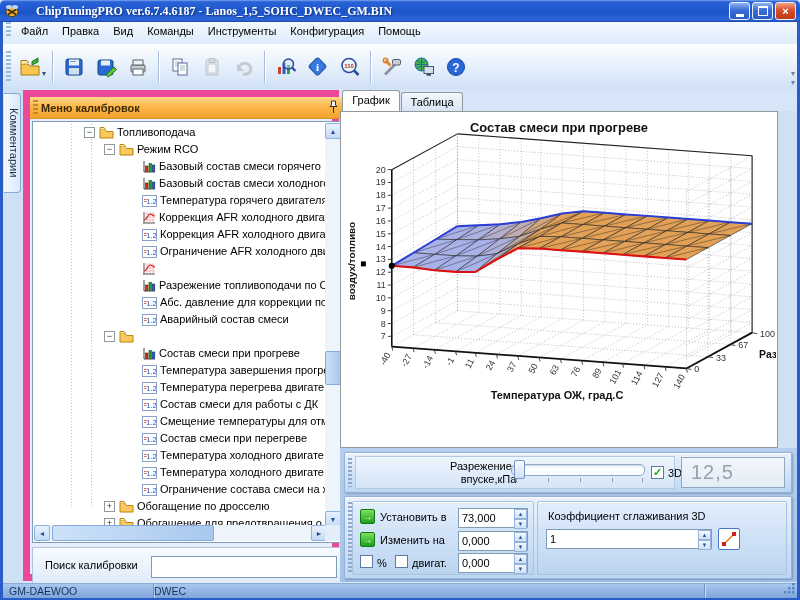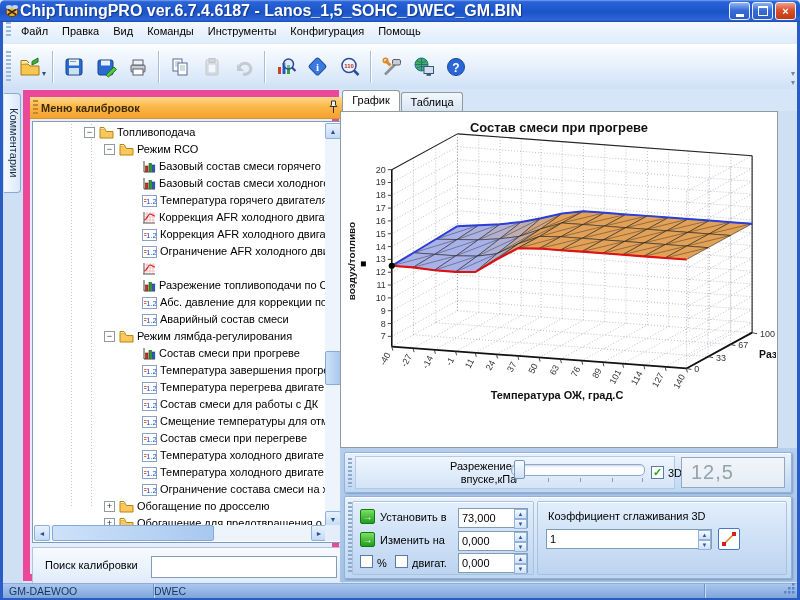--- a/index.html
+++ b/index.html
@@ -3,22 +3,22 @@
 <meta charset="utf-8">
 <style>
   html,body{margin:0;padding:0;background:#3a6ea5;}
   #stage{position:relative;width:800px;height:600px;overflow:hidden;
          font-family:"Liberation Sans",sans-serif;font-size:11px;color:#000;
          background:#d6e6f8;user-select:none;}
   
   #titlebar{position:absolute;left:0;top:0;width:800px;height:22px;
     background:linear-gradient(180deg,#7ba7ef 0%,#2a63d8 8%,#1b54c8 55%,#2e66d8 90%,#1a4ab0 100%);
     border-radius:5px 5px 0 0;display:flex;align-items:center;padding:0 4px;box-sizing:border-box;}
-  #title-text{color:#fff;font-weight:bold;font-size:16px;text-shadow:1px 1px 1px #123a8a;
-    margin-left:0;white-space:nowrap;overflow:hidden;flex:1;}
+  #title-text{color:#fff;font-weight:bold;font-size:12px;text-shadow:1px 1px 1px #123a8a;
+    margin-left:16px;white-space:nowrap;overflow:hidden;flex:1;font-family:Liberation Serif, serif;}
   .win-btns{display:flex;gap:2px;}
   .tbtn{width:21px;height:18px;border:1px solid #e8f0fc;border-radius:3px;
     background:linear-gradient(180deg,#8fb4f2,#3a6cd8 45%,#2a5cc8);display:flex;align-items:center;
     justify-content:center;color:#fff;font-size:11px;font-weight:bold;box-sizing:border-box;}
   #btn-close{background:linear-gradient(180deg,#f2a088,#d8512a 45%,#c03a14);}
   .minglyph{display:block;width:8px;height:3px;background:#fff;margin-top:9px;}
   .maxglyph{display:block;width:8px;height:7px;border:1px solid #fff;border-top-width:2px;}
   #border-left,#border-right{position:absolute;top:22px;width:3px;height:578px;background:#2a5cc8;}
   #border-left{left:0;} #border-right{left:797px;}
   #border-bottom{position:absolute;left:0;top:597px;width:800px;height:3px;background:#2a5cc8;}
@@ -440,21 +440,20 @@
             </div>
             <div class="trow">
               <span style="width: 70px; flex: 0 0 auto;"></span>
               <span class="toggle">−</span>
               <span class="ticon">
                 <svg width="15" height="13" viewBox="0 0 15 13">
                   <path d="M1 3.5h5l1.5 2H14V12H1z" fill="#fbc860" stroke="#b8860b"></path>
                   <path d="M1 3.5V1.5h4l1.5 2" fill="#fde9a8" stroke="#b8860b"></path>
                 </svg>
               </span>
-              <span class="tlabel">Режим лямбда-регулирования</span>
             </div>
             <div class="trow">
               <span style="width: 104px; flex: 0 0 auto;"></span>
               <span class="ticon">
                 <svg width="14" height="13" viewBox="0 0 14 13">
                   <path d="M2 1v11h11" stroke="#444" fill="none"></path>
                   <rect x="3.5" y="6" width="2.5" height="5.5" fill="#d03020" stroke="#701808" stroke-width=".6"></rect>
                   <rect x="7" y="3.5" width="2.5" height="8" fill="#2a9a2a" stroke="#145514" stroke-width=".6"></rect>
                   <rect x="10.3" y="5" width="2.5" height="6.5" fill="#2a5ad0" stroke="#12307e" stroke-width=".6"></rect>
                 </svg>

